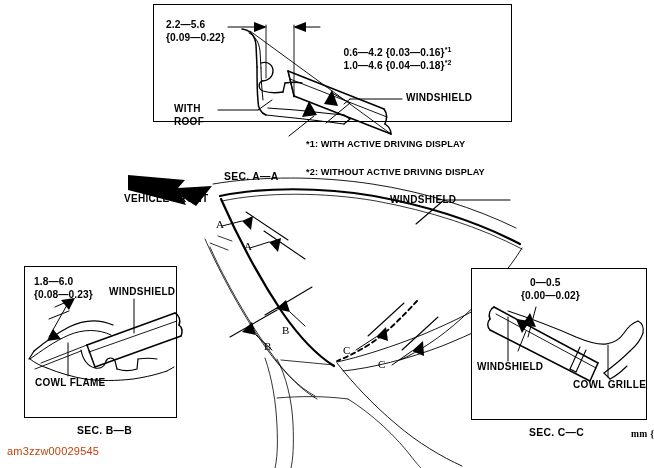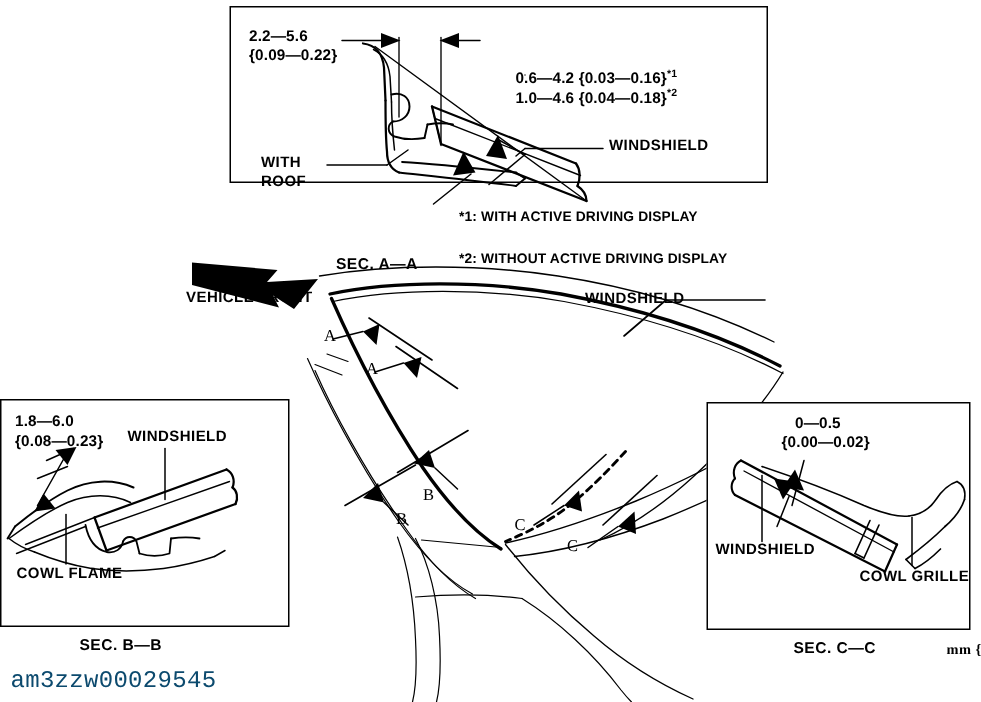--- a/index.html
+++ b/index.html
@@ -10,21 +10,21 @@
   }
   .root{position:absolute;inset:0;}
   svg.layer{position:absolute;left:0;top:0;width:654px;height:468px;overflow:visible;}
   .txt{position:absolute;white-space:pre;font-family:"Liberation Sans", sans-serif;}
   .t9{font-size:9.2px;font-weight:bold;letter-spacing:.1px;}
   .t10{font-size:10.2px;font-weight:bold;letter-spacing:.1px;}
   .lbl{font-size:10px;font-weight:bold;letter-spacing:.3px;}
   .sec{font-size:10.4px;font-weight:bold;letter-spacing:.3px;margin-top:25px;}
   .sup{font-size:7px;vertical-align:super;font-weight:bold;}
   .mark{font-size:11px;font-weight:normal;font-family:"Liberation Serif", serif;}
-  .code{font-size:16px;font-weight:normal;letter-spacing:.2px;color:#0c4a6e;font-family:Liberation Mono, monospace;}
+  .code{font-size:11px;font-weight:normal;letter-spacing:.2px;color:#c2410c;}
   .mmin{font-size:9.6px;font-weight:bold;letter-spacing:.3px;}
   .panel{position:absolute;border:1.6px solid #000;background:#fff;box-sizing:border-box;}
 </style>
 </head>
 <body>
 
 <div class="root">
 
   <svg class="layer" viewBox="0 0 654 468">
     <g fill="none" stroke="#000" stroke-linecap="round" stroke-linejoin="round">
@@ -167,21 +167,21 @@
     <div class="txt lbl" style="left:20px;top:111px;">ROOF</div>
 
     <div class="txt lbl" style="left:252px;top:87px;">WINDSHIELD</div>
 
     <div class="txt sec" style="left:70px;top:141px;">SEC. A—A</div>
 
     <div class="txt t9" style="left:152px;top:134px;">*1: WITH ACTIVE DRIVING DISPLAY</div>
     <div class="txt t9" style="left:152px;top:162px;">*2: WITHOUT ACTIVE DRIVING DISPLAY</div>
   </div>
 
-  <div class="panel" style="left:0;top:266px;width:193px;height:152px;">
+  <div class="panel" style="left:24px;top:266px;width:153px;height:152px;">
 
     <svg class="layer" style="width:165px;height:152px;left:0;top:0;" viewBox="0 0 165 152">
       <g fill="none" stroke="#000" stroke-linecap="round" stroke-linejoin="round">
 
         <path d="M9 84 C 20 75 32 66 44 60 C 58 53 74 52 88 58" stroke-width="1.3"></path>
         <path d="M5 92 C 16 84 30 74 44 68 C 58 62 74 62 86 68" stroke-width="1.0"></path>
         <path d="M9 84 L 4 92" stroke-width="1.2"></path>
         <path d="M5 92 C 10 96 16 99 22 101" stroke-width="1.0"></path>
         <path d="M22 101 C 34 106 48 110 60 112" stroke-width="1.0"></path>
         <path d="M60 112 C 74 114 92 114 108 112 C 122 110 133 107 142 104" stroke-width="1.0"></path>

